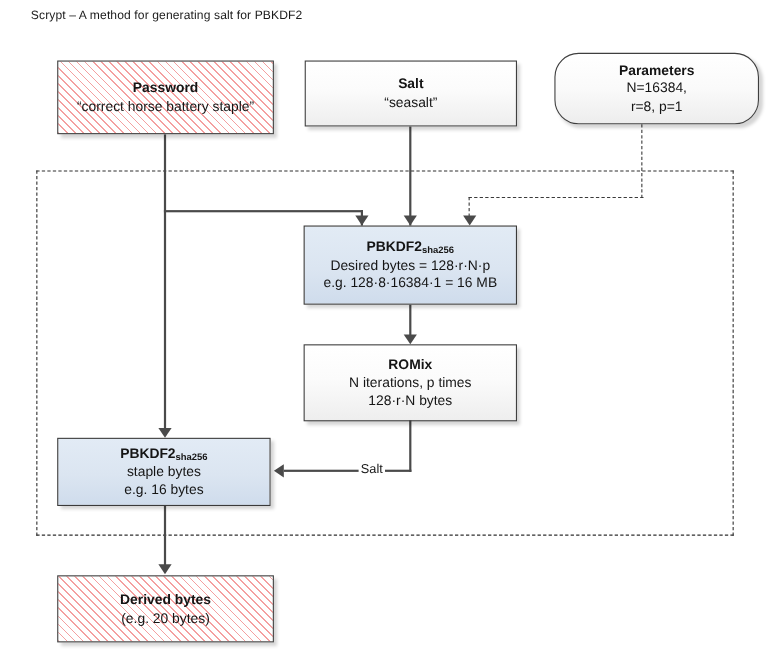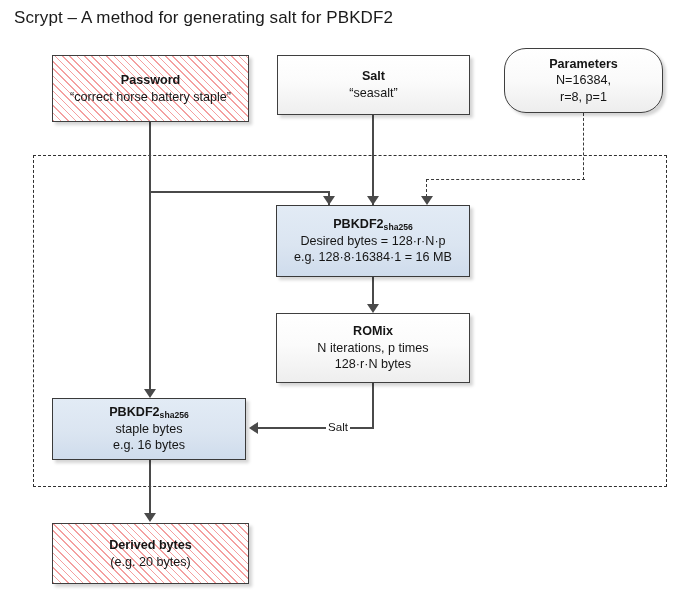--- a/index.html
+++ b/index.html
@@ -8,22 +8,22 @@
     background:#ffffff;
     font-family:"Liberation Sans", sans-serif;
     color:#1a1a1a;
     position:relative;
     overflow:hidden;
   }
   #stage{position:absolute;left:0;top:0;width:698px;height:603px;}
 
   
   #title{
-    position:absolute;left:14px;top:8px;
-    font-size:17px;
+    position:absolute;left:28px;top:8px;
+    font-size:11px;
     letter-spacing:.1px;
     color:#1b1b1b;
     white-space:nowrap;
   }
 
   
   .node{
     position:absolute;
     box-sizing:border-box;
     border:1.3px solid #3f3f3f;
@@ -146,21 +146,21 @@
   <div class="node hatch" style="left:52px;top:55px;width:197px;height:67px;">
     <div class="ttl ln">Password</div>
     <div class="ln">“correct horse battery staple”</div>
   </div>
 
   <div class="node greyfill" style="left:277px;top:55px;width:193px;height:60px;">
     <div class="ttl ln">Salt</div>
     <div class="ln">“seasalt”</div>
   </div>
 
-  <div class="node rounded" style="left:504px;top:48px;width:159px;height:65px;">
+  <div class="node rounded" style="left:504px;top:48px;width:186px;height:65px;">
     <div class="ttl ln">Parameters</div>
     <div class="ln">N=16384,</div>
     <div class="ln">r=8, p=1</div>
   </div>
 
   <div class="node bluefill" style="left:276px;top:205px;width:194px;height:72px;">
     <div class="ttl ln"><span>PBKDF2</span><sub>sha256</sub></div>
     <div class="ln">Desired bytes = 128·r·N·p</div>
     <div class="ln">e.g. 128·8·16384·1 = 16 MB</div>
   </div>

